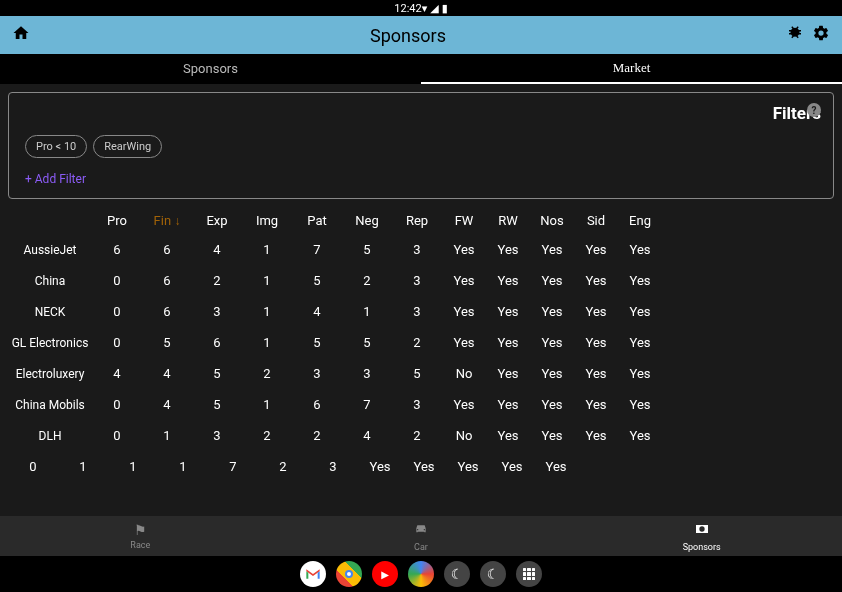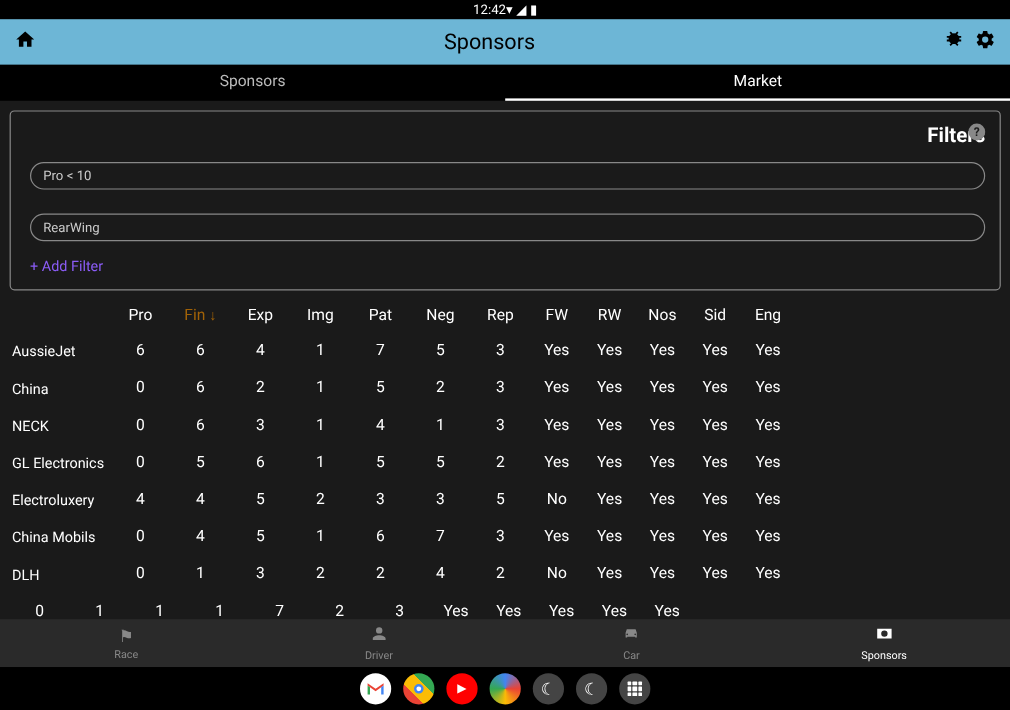--- a/index.html
+++ b/index.html
@@ -7,34 +7,34 @@
 
 .status-bar { height: 16px; background: #000; display: flex; justify-content: center; align-items: center; padding: 0 6px; font-size: 11px; color: #fff; }
 .status-right { display: flex; gap: 3px; align-items: center; }
 
 .app-bar { height: 38px; background: #6db6d6; display: flex; align-items: center; justify-content: space-between; padding: 0 12px; color: #000; }
 .app-bar-title { flex: 1; text-align: center; font-size: 18px; font-weight: 400; color: #000; }
 .app-bar-icons { display: flex; gap: 8px; }
 
 .tabs { display: flex; height: 30px; background: #000; }
 .tab { flex: 1; display: flex; align-items: center; justify-content: center; font-size: 13px; color: #bbb; cursor: pointer; border-bottom: 2px solid transparent; }
-.tab.active { border-bottom: 2px solid #fff; color: #fff; }
+.tab.active { border-bottom: 2px solid #fff; color: #fff; font-family: Liberation Serif, serif; }
 
 .content { padding: 8px; background: #1a1a1a; height: 464px; }
 .filters-box { border: 1px solid #888; border-radius: 4px; padding: 10px 12px 12px; margin-bottom: 8px; position: relative; }
 .filters-title { text-align: right; font-size: 17px; font-weight: 700; margin-bottom: 12px; }
 .help-icon { position: absolute; top: 10px; right: 12px; width: 14px; height: 14px; border-radius: 50%; background: #888; color: #1a1a1a; font-size: 10px; font-weight: bold; display: flex; align-items: center; justify-content: center; cursor: pointer; }
-.filter-chips { display: flex; gap: 20px; margin-bottom: 14px; padding-left: 4px; flex-direction: column; }
+.filter-chips { display: flex; gap: 6px; margin-bottom: 14px; padding-left: 4px; }
 .chip { border: 1px solid #888; border-radius: 14px; padding: 4px 10px; font-size: 11px; color: #ccc; cursor: pointer; }
 .add-filter { color: #8b5cf6; font-size: 12px; cursor: pointer; padding-left: 4px; }
 
 .table { width: 100%; font-size: 13px; }
 .table-header { display: flex; padding: 6px 0; font-weight: 400; }
 .table-row { display: flex; padding: 8px 0; align-items: center; }
-.col-name { width: 84px; padding: 0 2px; font-size: 12px; }
+.col-name { width: 84px; text-align: center; padding: 0 2px; font-size: 12px; }
 .col { width: 44px; text-align: center; flex-shrink: 0; }
 .col.wide { width: 50px; }
 .sort-active { color: #a16207; }
 .sort-arrow { font-size: 12px; }
 
 .bottom-nav { position: absolute; bottom: 36px; left: 0; right: 0; height: 40px; background: #2a2a2a; display: flex; }
 .nav-item { flex: 1; display: flex; flex-direction: column; align-items: center; justify-content: center; color: #888; font-size: 9px; cursor: pointer; gap: 2px; }
 .nav-item.active { color: #fff; }
 .nav-icon { font-size: 14px; }
 
@@ -241,26 +241,20 @@
   </div>
 </div>
 
 <div class="bottom-nav">
   <div class="nav-item">
     <span class="nav-icon">⚑</span>
     <span>Race</span>
   </div>
   <div class="nav-item">
     <span class="nav-icon"><svg class="icon-svg" viewBox="0 0 24 24">
-          <path d="M12 12a4 4 0 100-8 4 4 0 000 8zm0 2c-4 0-8 2-8 4v2h16v-2c0-2-4-4-8-4z"></path>
-        </svg></span>
-    <span>Driver</span>
-  </div>
-  <div class="nav-item">
-    <span class="nav-icon"><svg class="icon-svg" viewBox="0 0 24 24">
           <path d="M5 11l1.5-4.5h11L19 11v6h-2v-1H7v1H5v-6zm2 3a1 1 0 100-2 1 1 0 000 2zm10 0a1 1 0 100-2 1 1 0 000 2z"></path>
         </svg></span>
     <span>Car</span>
   </div>
   <div class="nav-item active">
     <span class="nav-icon"><svg class="icon-svg" viewBox="0 0 24 24">
           <path d="M3 6h18v12H3V6zm9 2a4 4 0 100 8 4 4 0 000-8z"></path>
         </svg></span>
     <span>Sponsors</span>
   </div>

